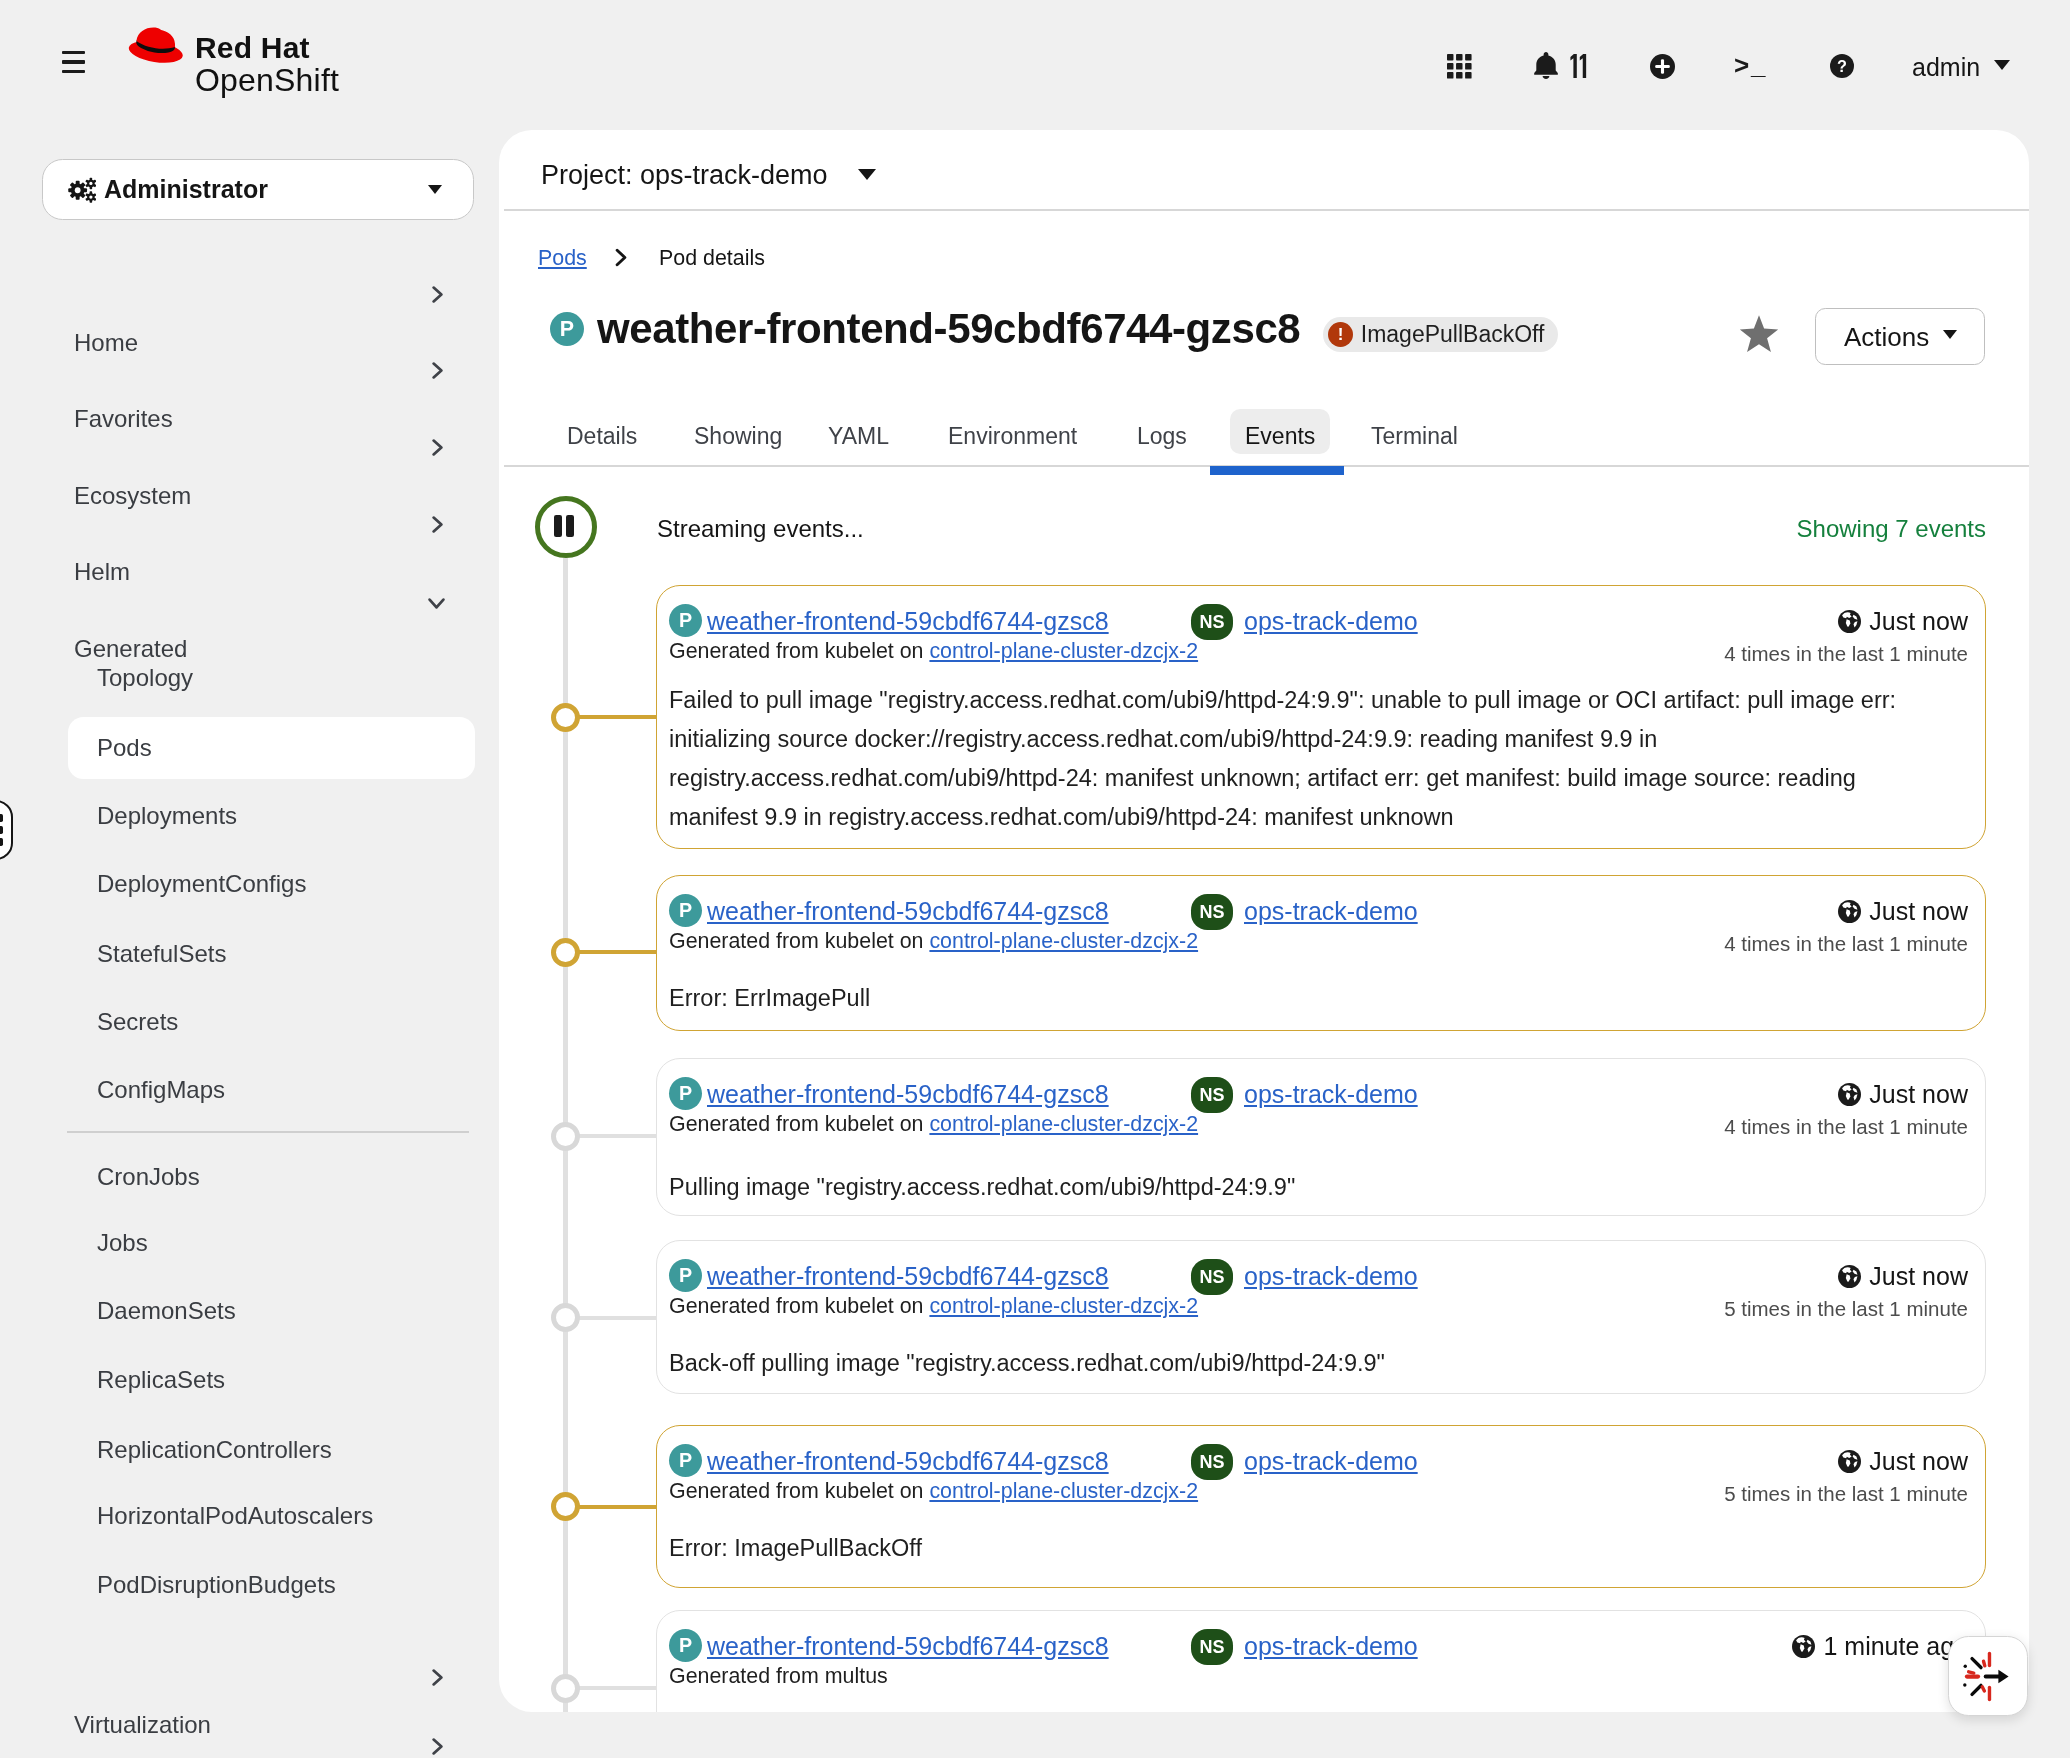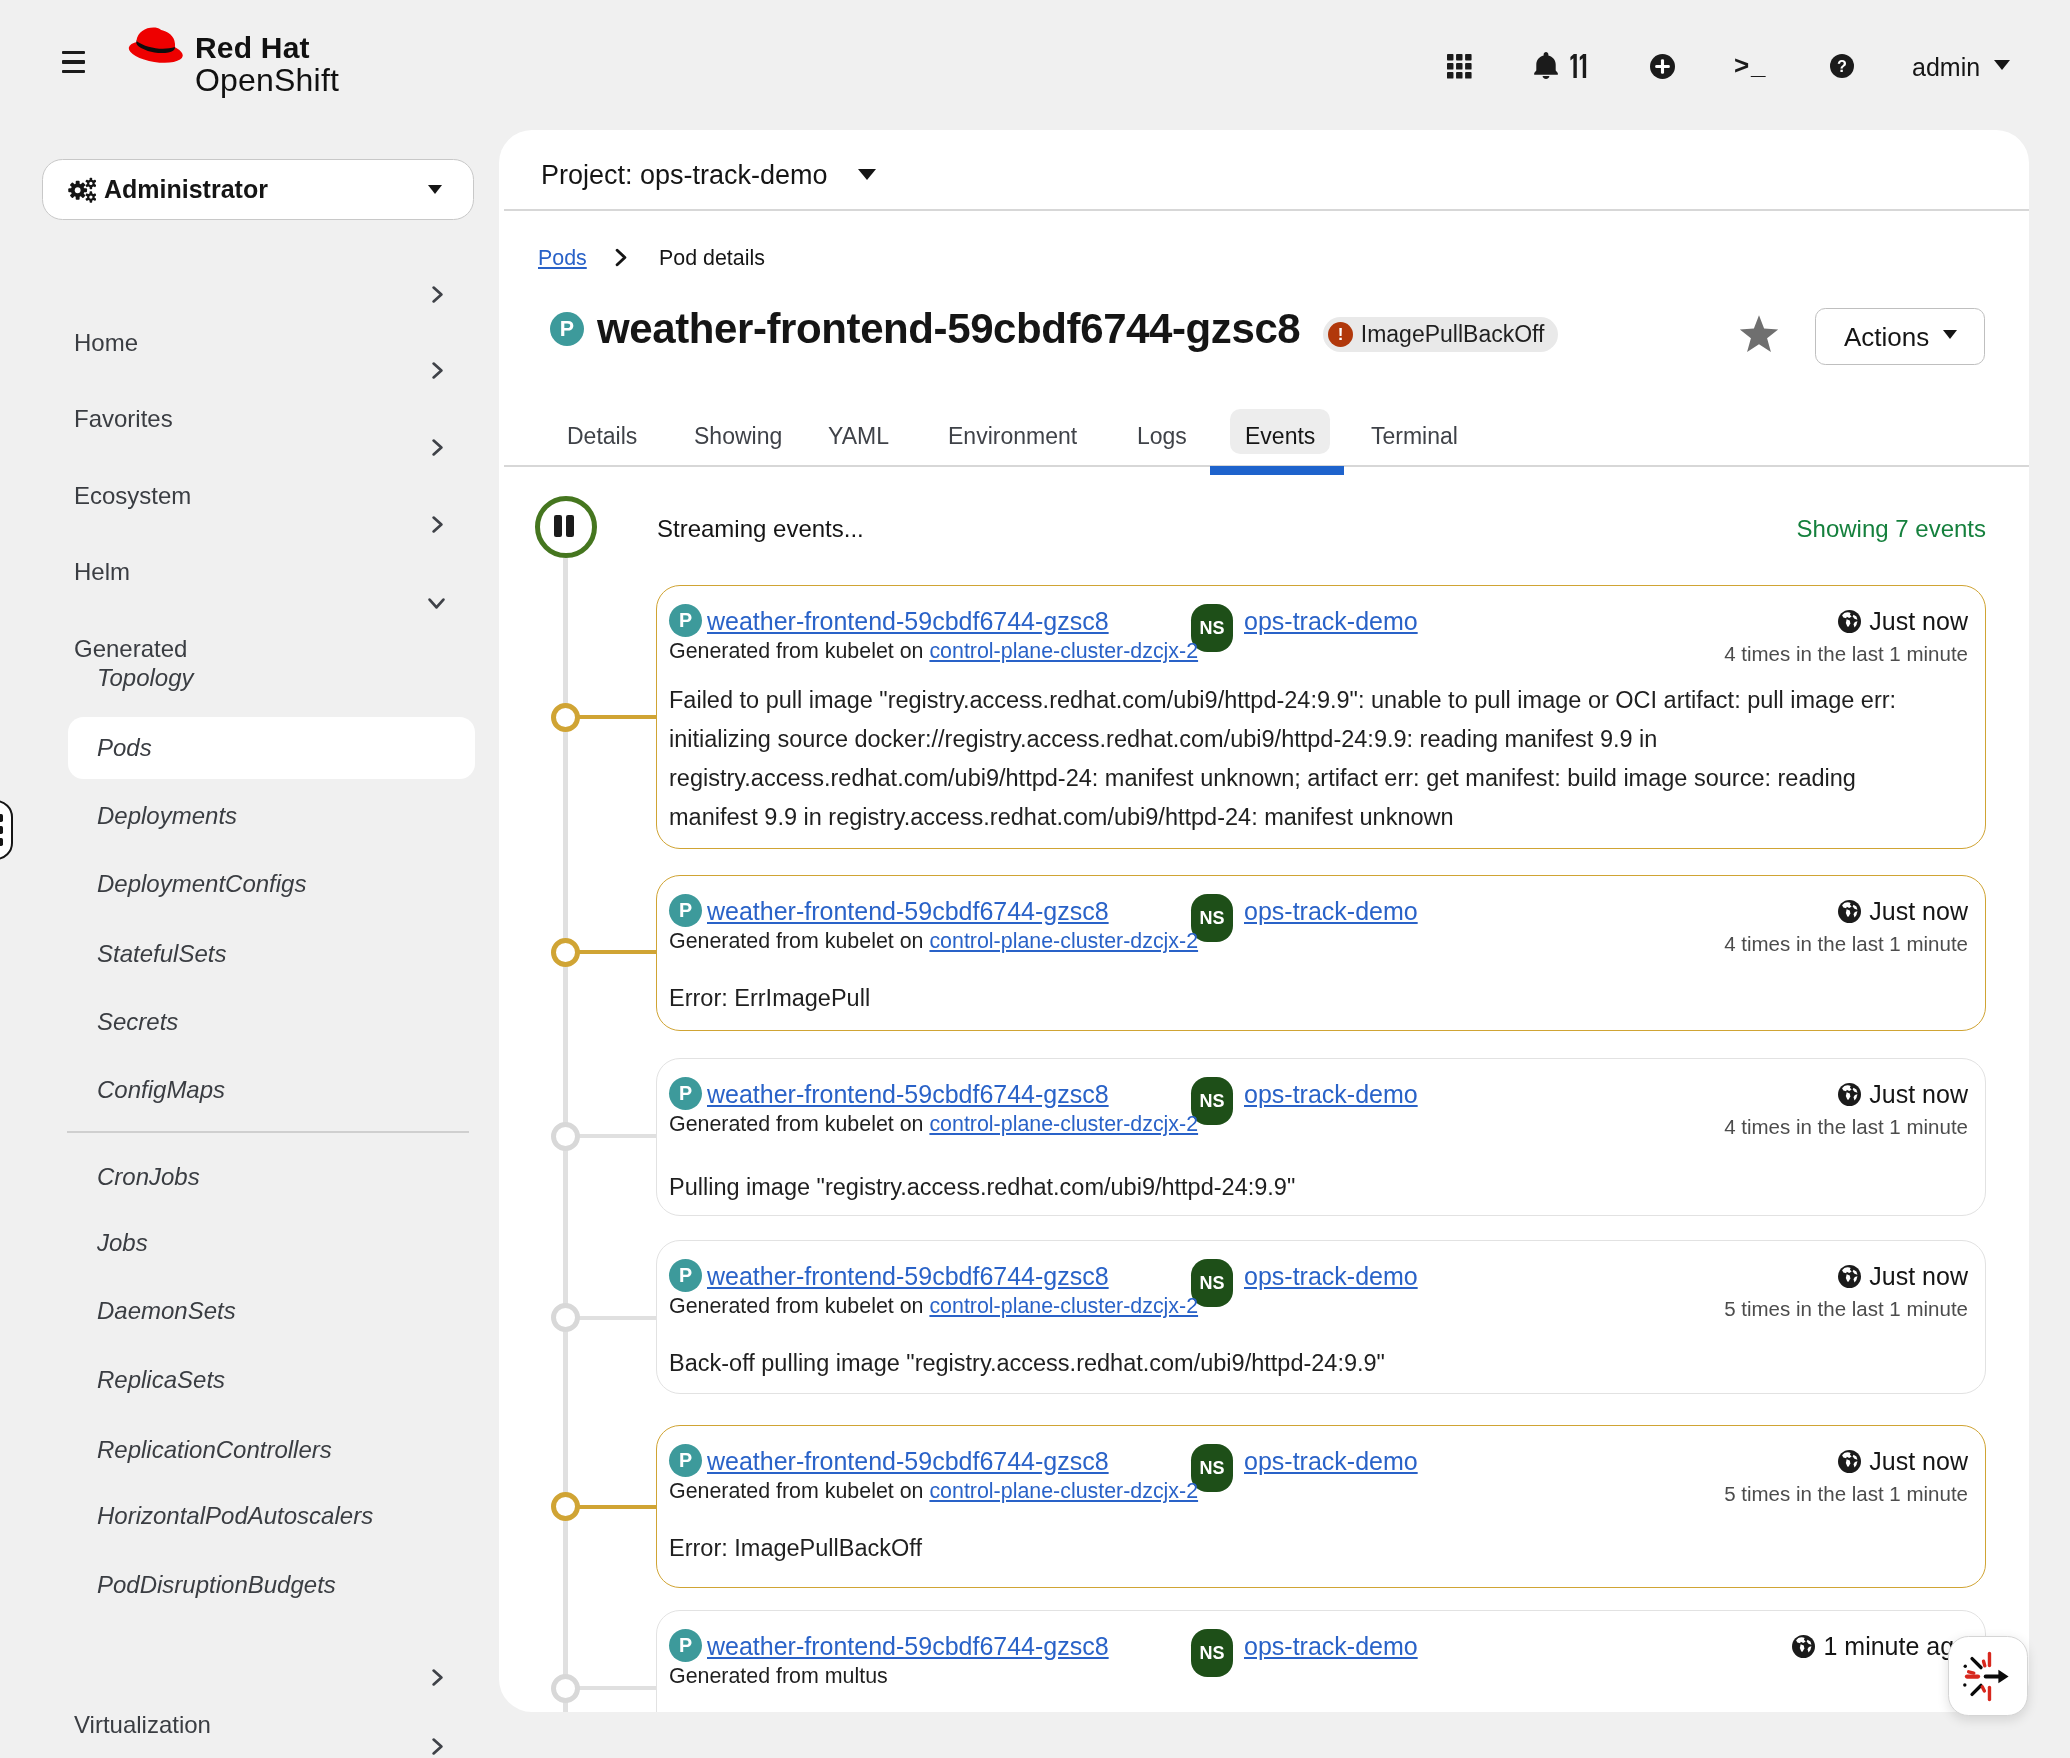--- a/index.html
+++ b/index.html
@@ -6,32 +6,32 @@
 html,body { width:2070px; height:1758px; overflow:hidden; }
 body { background:#f0f0f0; font-family:"Liberation Sans", sans-serif; color:#151515; position:relative; }
 .abs { position:absolute; }
 a { text-decoration:underline; color:#2962c8; }
 
 #burger div { position:absolute; left:0; width:23px; height:3.4px; background:#1b1b1b; border-radius:0.9px; }
 .logoRH { font-size:30px; font-weight:700; color:#111; letter-spacing:0.2px; }
 .logoOS { font-size:32px; font-weight:400; color:#111; letter-spacing:0.2px; }
 
 .navTop { font-size:24px; color:#3a3d42; position:absolute; left:74px;margin-top:48px; }
-.navSub { font-size:24px; color:#3a3d42; position:absolute; left:97px;font-style:italic; }
+.navSub { font-size:24px; color:#3a3d42; position:absolute; left:97px; }
 .chev { position:absolute; }
 
 #panel { position:absolute; left:499px; top:130px; width:1530px; height:1582px; background:#fff; border-radius:33px; overflow:hidden; }
 .divider { position:absolute; left:5.1px; width:1525px; height:1.7px; background:#d7d7d7; }
 
 .tab { position:absolute; font-size:23px; color:#3f4248; top:293px; }
 
 .card { position:absolute; left:157px; width:1330px; background:#fff; border:1.7px solid #e2e2e2; border-radius:24px; }
 .card.warn { border-color:#d0a434; }
 .pbadge { display:inline-flex; width:33px; height:33px; border-radius:50%; background:#3d9a9b; color:#fff; font-weight:700; font-size:19.7px; align-items:center; justify-content:center; }
-.nsbadge { display:inline-flex; width:42px; height:48px; border-radius:16.3px; background:#1e4f18; color:#fff; font-weight:700; font-size:18px; align-items:center; justify-content:center; }
+.nsbadge { display:inline-flex; width:42px; height:36px; border-radius:16.3px; background:#1e4f18; color:#fff; font-weight:700; font-size:18px; align-items:center; justify-content:center; }
 .row1 { position:absolute; left:12px; top:18px; height:34px; width:1284px; }
 .row1 a { white-space:nowrap; }
 .row2 { position:absolute; left:12px; top:53px; font-size:21.4px; color:#1f1f1f; }
 .tright1 { position:absolute; right:17px; top:20.5px; font-size:25px; color:#151515; display:flex; align-items:center; }
 .tright2 { position:absolute; right:17px; top:56px; font-size:20.5px; color:#4c4c4c;margin-left:25px; }
 .msg { position:absolute; left:12px; font-size:23.5px; color:#1f1f1f; line-height:39px; }
 .node { position:absolute; width:29px; height:29px; border-radius:50%; background:#fff; border:5.1px solid #d0a434; left:52px; }
 .node.gray { border-color:#d8d8d8; }
 .conn { position:absolute; left:80px; width:77px; height:4.3px; background:#d0a434; }
 .conn.gray { background:#e0e0e0; }

